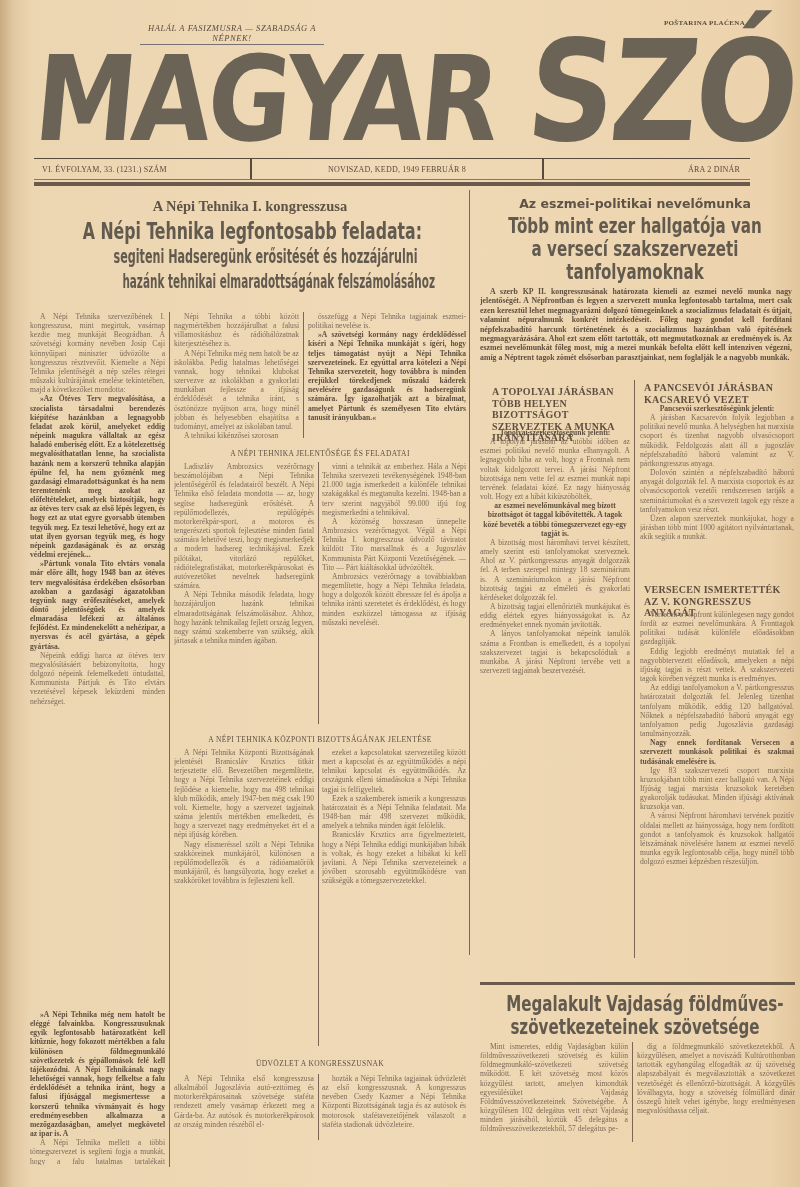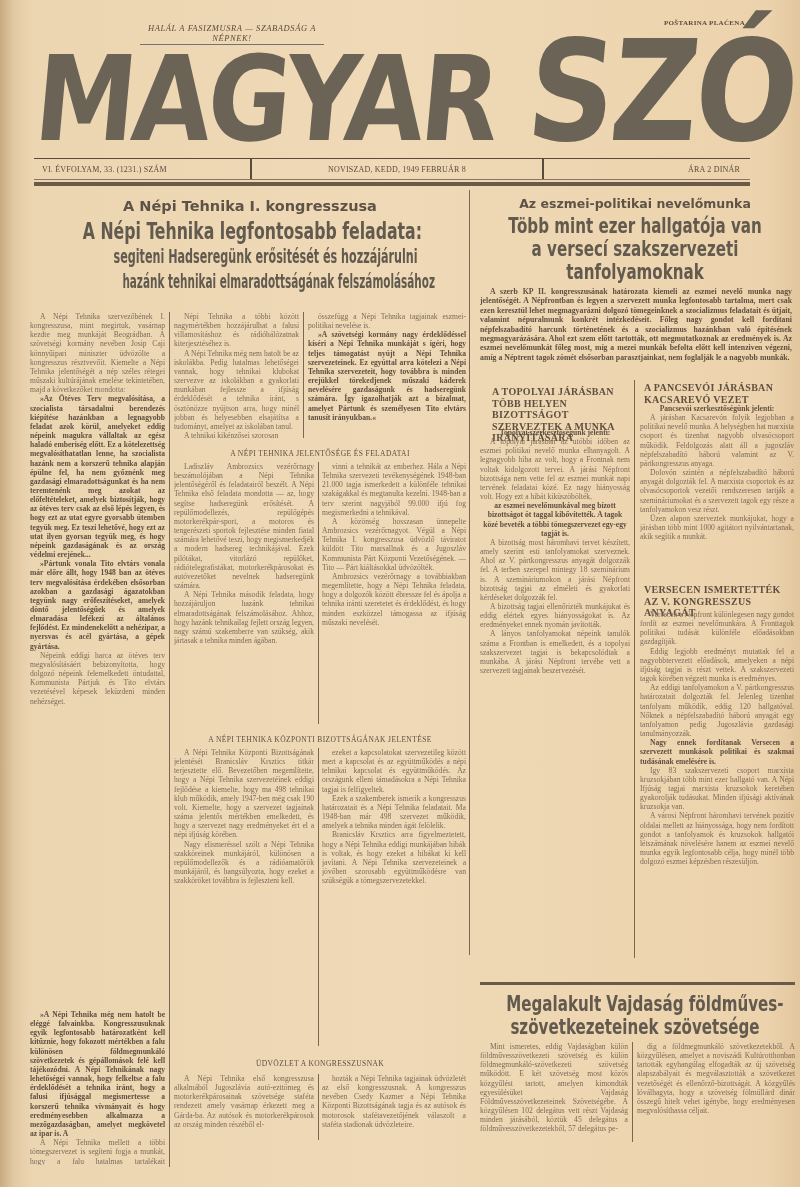--- a/index.html
+++ b/index.html
@@ -62,21 +62,21 @@
 <div class="motto">HALÁL A FASIZMUSRA — SZABADSÁG A NÉPNEK!</div>
 <div class="infobar">
   <div class="cell c1">VI. ÉVFOLYAM, 33. (1231.) SZÁM</div>
   <div class="cell c2">NOVISZAD, KEDD, 1949 FEBRUÁR 8</div>
   <div class="cell c3">ÁRA 2 DINÁR</div>
 </div>
 <div class="rule-thick"></div>
 
 <div class="vdiv" style="left:469px; top:190px; height:765px;"></div>
 
-<div class="kicker" style="left:30px; top:198px; width:440px; font-size:14.5px;">A Népi Tehnika I. kongresszusa</div>
+<div class="kicker" style="left:30px; top:198px; width:440px; font-size:14.5px;font-family:Liberation Serif, serif;">A Népi Tehnika I. kongresszusa</div>
 <div class="hl" style="left:30px; top:219px; width:440px; font-size:23px; transform:scaleX(0.76); transform-origin:center top;">A Népi Tehnika legfontosabb feladata:</div>
 <div class="hl" style="left:30px; top:246px; width:440px; font-size:20px; transform:scaleX(0.62); transform-origin:center top;">segiteni Hadseregünk erősitését és hozzájárulni</div>
 <div class="hl" style="left:30px; top:271px; width:440px; font-size:20px; transform:scaleX(0.58); transform-origin:center top;">hazánk tehnikai elmaradottságának felszámolásához</div>
 
 <div class="col" style="left:30px; top:312px; width:135px; height:700px;">
   <p>A Népi Tehnika szervezőbének I. kongresszusa, mint megirtuk, vasárnap kezdte meg munkáját Beográdban. A szövetségi kormány nevében Josip Caji könnyűipari miniszter üdvözölte a kongresszus résztvevőit. Kiemelte a Népi Tehnika jelentőségét a nép széles rétegei műszaki kultúrájának emelése tekintetében, majd a következőket mondotta:</p>
   <p class="b">»Az Ötéves Terv megvalósítása, a szocialista társadalmi berendezés kiépítése hazánkban a legnagyobb feladat azok körül, amelyeket eddig népeink magukra vállaltak az egész haladó emberiség előtt. Ez a kötelezettség megvalósíthatatlan lenne, ha szocialista hazánk nem a korszerű tehnika alapján épülne fel, ha nem győznénk meg gazdasági elmaradottságunkat és ha nem teremtenénk meg azokat az előfeltételeket, amelyek biztosítják, hogy az ötéves terv csak az első lépés legyen, és hogy ezt az utat egyre gyorsabb ütemben tegyük meg. Ez teszi lehetővé, hogy ezt az utat ilyen gyorsan tegyük meg, és hogy népeink gazdaságának és az ország védelmi erejének...</p>
   <p class="b">»Pártunk vonala Tito elvtárs vonala már előre állt, hogy 1948 ban az ötéves terv megvalósítása érdekében elsősorban azokban a gazdasági ágazatokban tegyünk nagy erőfeszítéseket, amelyek döntő jelentőségűek és amelyek elmaradása lefékezi az általános fejlődést. Ez mindenekelőtt a nehézipar, a nyersvas és acél gyártása, a gépek gyártása.</p>
   <p>Népeink eddigi harca az ötéves terv megvalósításáért bebizonyította, hogy dolgozó népeink felemelkedett öntudattal, Kommunista Pártjuk és Tito elvtárs vezetésével képesek leküzdeni minden nehézséget.</p>
 </div>

